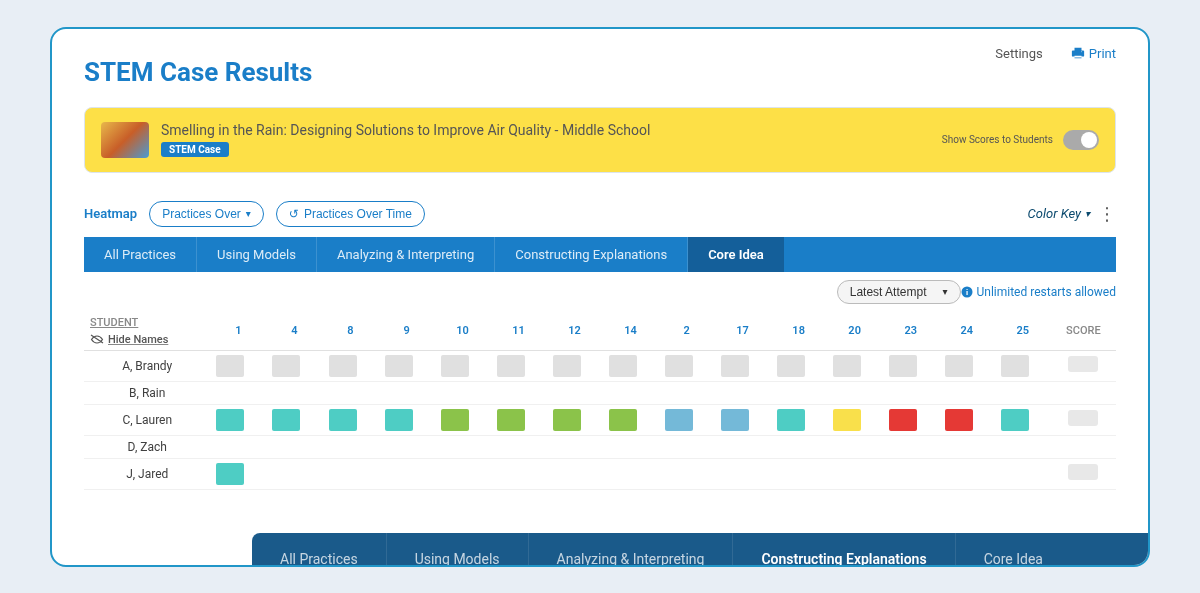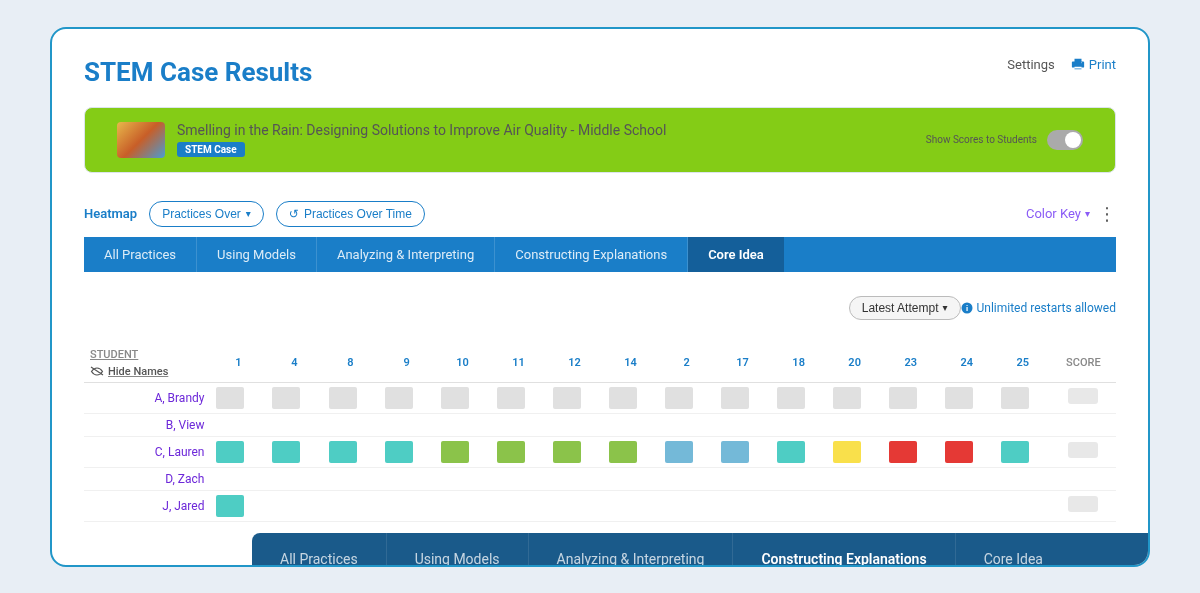--- a/index.html
+++ b/index.html
@@ -25,49 +25,49 @@
     
     .page-title {
       color: #1a7ec8;
       font-size: 26px;
       font-weight: 700;
       margin-bottom: 20px;
     }
     
     .top-controls {
       position: absolute;
-      top: 28px;
+      top: 17px;
       right: 32px;
       display: flex;
       align-items: center;
-      gap: 16px;
+      gap: 28px;
     }
     .settings-link {
       color: #555;
       font-size: 13px;
       cursor: pointer;
     }
     .print-link {
       color: #1a7ec8;
       font-size: 13px;
       cursor: pointer;
       display: flex;
       align-items: center;
       gap: 4px;
     }
     .print-icon-svg {
       width: 14px;
       height: 14px;
     }
     
     .course-card {
-      background: #84cc16;
+      background: #fde047;
       border: 1px solid #dce4ed;
       border-radius: 8px;
-      padding: 14px 32px;
+      padding: 14px 16px;
       display: flex;
       align-items: center;
       justify-content: space-between;
       margin-bottom: 18px;
     }
     .course-left {
       display: flex;
       align-items: center;
       gap: 12px;
     }
@@ -157,22 +157,23 @@
       margin-left: auto;
       display: flex;
       align-items: center;
       gap: 8px;
     }
     .color-key-btn {
       display: flex;
       align-items: center;
       gap: 4px;
       font-size: 13px;
-      color: #8b5cf6;
-      cursor: pointer;
+      color: #0c4a6e;
+      cursor: pointer;
+      font-style: italic;
     }
     .more-btn {
       font-size: 18px;
       color: #555;
       cursor: pointer;
       line-height: 1;
     }
     
     .tab-bar {
       background: #1a7ec8;
@@ -203,31 +204,31 @@
       min-height: 200px;
     }
     
     .latest-attempt-row {
       display: flex;
       align-items: center;
       justify-content: space-between;
       padding: 8px 0;
     }
     .latest-attempt-btn {
-      margin: 16px auto;
+      margin: 0 auto;
       border: 1.5px solid #bbb;
       background: #f5f5f5;
       font-size: 12px;
       color: #333;
       padding: 4px 12px;
       border-radius: 14px;
       cursor: pointer;
       display: flex;
       align-items: center;
-      gap: 4px;
+      gap: 16px;
     }
     .unlimited-label {
       font-size: 12px;
       color: #1a7ec8;
       margin-left: auto;
       display: flex;
       align-items: center;
       gap: 4px;
     }
     
@@ -247,23 +248,23 @@
     .data-table th.student-col {
       text-align: left;
       text-decoration: underline;
     }
     .data-table td {
       padding: 4px 6px;
       text-align: center;
       border-bottom: 1px solid #f0f0f0;
     }
     .data-table td.student-name {
-      text-align: right;
+      text-align: center;
       font-size: 12px;
-      color: #6d28d9;
+      color: #404040;
     }
     .score-cell {
       background: #e8e8e8;
       border-radius: 3px;
       width: 30px;
       height: 16px;
       display: inline-block;
     }
     .col-num {
       color: #1a7ec8;
@@ -467,21 +468,21 @@
             </td>
             <td>
               <div class="heat-cell" style="background: rgb(224, 224, 224);"></div>
             </td>
             <td>
               <div class="heat-cell" style="background: rgb(224, 224, 224);"></div>
             </td>
             <td><div class="score-cell"></div></td>
           </tr>
           <tr>
-            <td class="student-name">B, View</td>
+            <td class="student-name">B, Rain</td>
             <td></td>
             <td></td>
             <td></td>
             <td></td>
             <td></td>
             <td></td>
             <td></td>
             <td></td>
             <td></td>
             <td></td>

